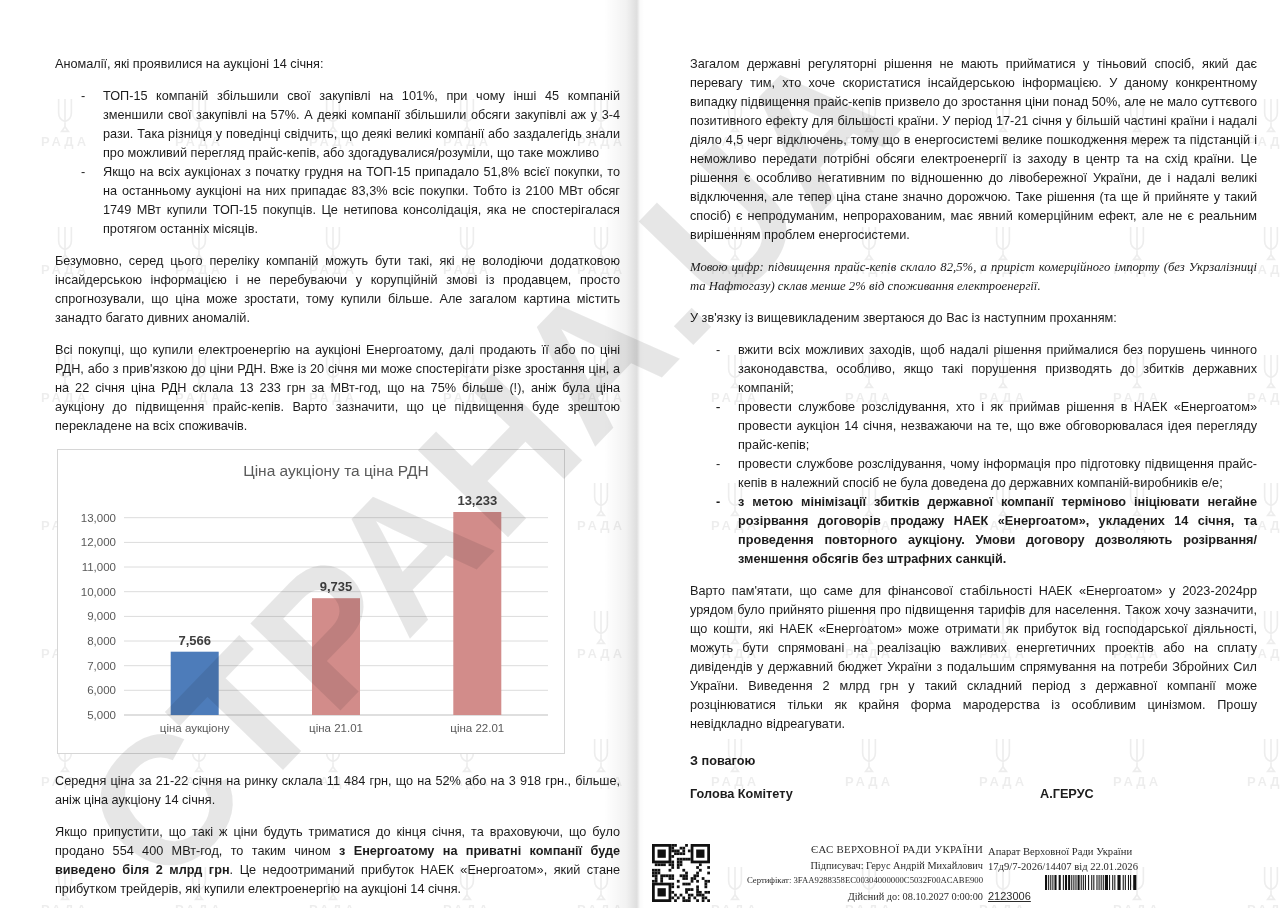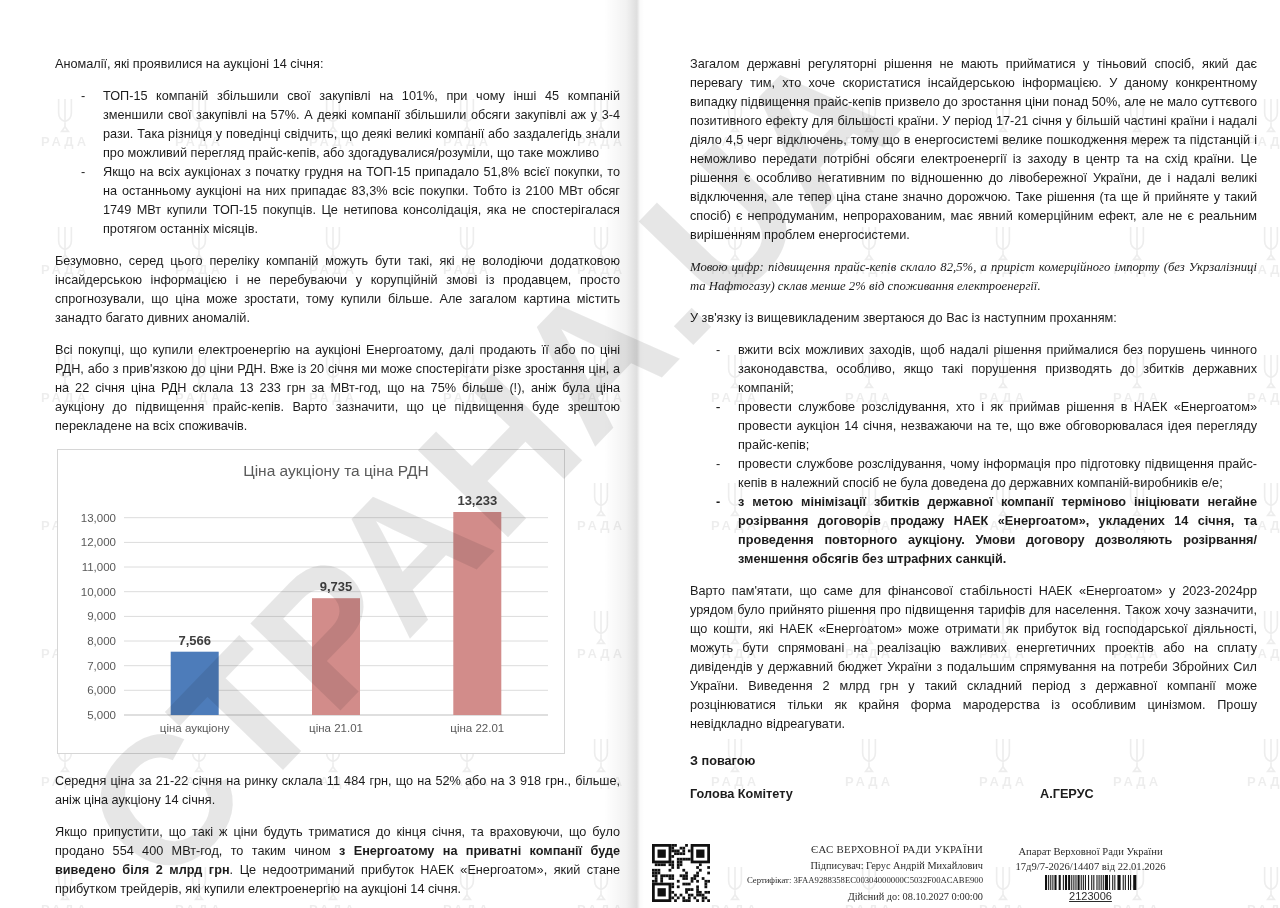--- a/index.html
+++ b/index.html
@@ -47,21 +47,21 @@
   .closing-name{position:absolute;left:350px;top:0;}
 
   
   .footer{position:absolute;left:652px;top:841px;width:570px;height:64px;z-index:2;
           font-family:"Liberation Serif",serif;color:#2b2b2b;}
   .qr{position:absolute;left:0;top:3px;}
   .eac{position:absolute;left:76px;top:1px;width:255px;text-align:right;}
   .eac-line{font-size:10.3px;line-height:15.5px;white-space:nowrap;}
   .eac-title{font-size:10.8px;letter-spacing:.3px;}
   .eac-cert{font-size:8.7px;}
-  .reg{position:absolute;left:336px;top:3px;width:205px;text-align:center;}
+  .reg{position:absolute;left:336px;top:3px;width:205px;}
   .reg-line{font-size:10.6px;line-height:15px;white-space:nowrap;}
   .reg-num{font-family:"Liberation Sans",sans-serif;font-size:11px;line-height:13px;text-decoration:underline;}
   .barcode{display:block;margin:1px auto 0;}
 </style>
 </head>
 <body>
 
 <div class="canvas">
 
   <div class="tiles" id="tiles">

